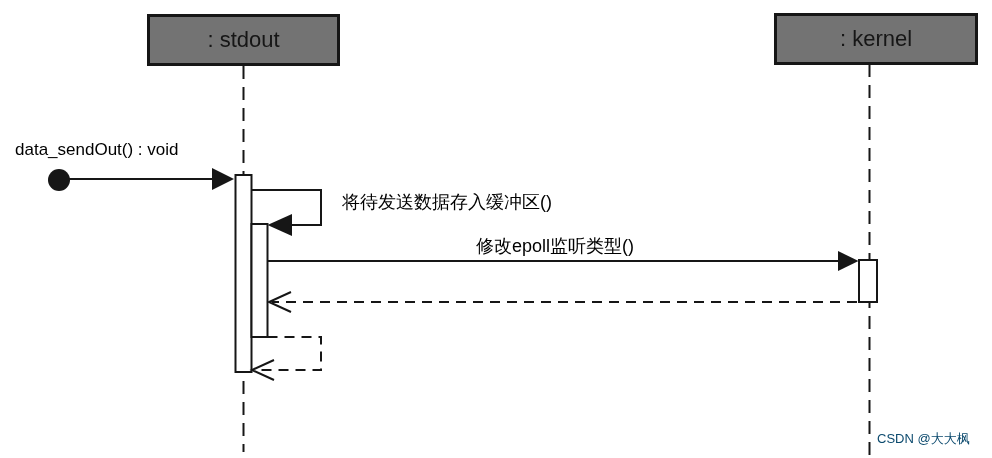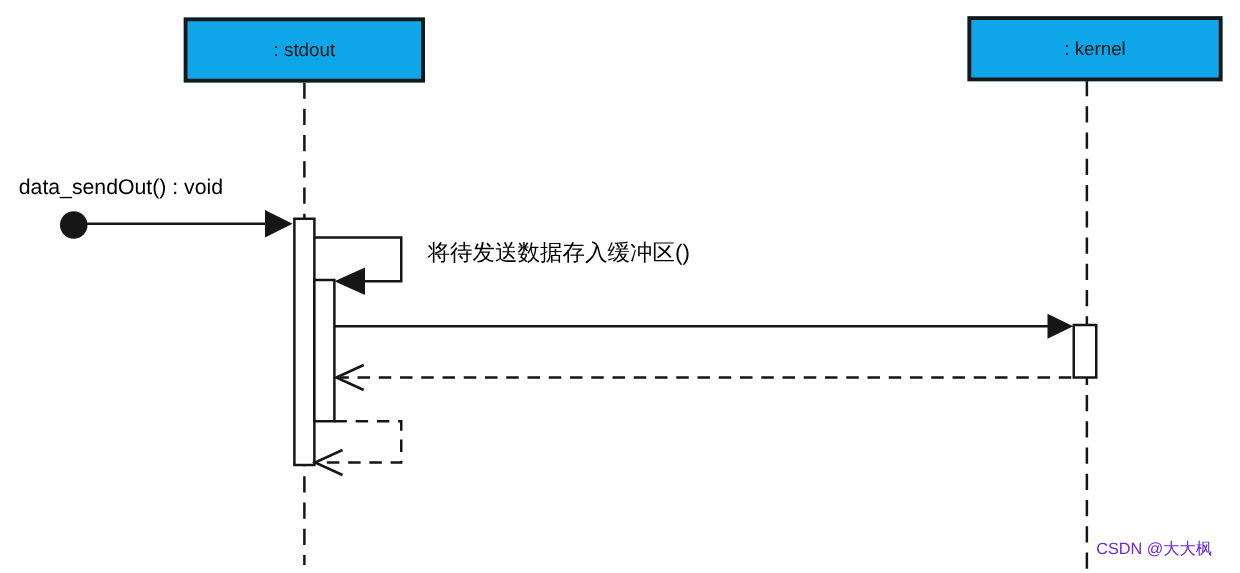--- a/index.html
+++ b/index.html
@@ -8,40 +8,40 @@
     width:992px;height:458px;
     background:#ffffff;
     font-family:"Liberation Sans","DejaVu Sans",sans-serif;
     overflow:hidden;
   }
   .canvas svg{position:absolute;left:0;top:0;}
   .actor-box{
     position:absolute;
     box-sizing:border-box;
     border:3px solid #161616;
-    background:#0ea5e9;
+    background:#737373;
     display:flex;align-items:center;justify-content:center;
-    font-size:15px;color:#161616;
+    font-size:22px;color:#161616;
     white-space:nowrap;
   }
   .actor-box.stdout{left:147px;top:14px;width:193px;height:52px;}
   .actor-box.kernel{left:774px;top:13px;width:204px;height:52px;}
   .msg-label{
     position:absolute;
     color:#000000;
     white-space:nowrap;
   }
   .lbl-found{left:15px;top:140px;font-size:17px;}
   .lbl-selfcall{left:342px;top:190px;font-size:18px;}
   .lbl-call{left:476px;top:234px;font-size:18px;}
   .watermark{
     position:absolute;
     left:877px;top:430px;
     font-size:13px;
-    color:#6d28d9;
+    color:#0c4a6e;
     white-space:nowrap;
   }
 </style>
 </head>
 <body>
 
 <div class="canvas">
 
   <svg width="992" height="458" viewBox="0 0 992 458">
 
@@ -73,16 +73,17 @@
 
   <div class="actor-box stdout">
     <span>: stdout</span>
   </div>
   <div class="actor-box kernel">
     <span>: kernel</span>
   </div>
 
   <div class="msg-label lbl-found">data_sendOut() : void</div>
   <div class="msg-label lbl-selfcall">将待发送数据存入缓冲区()</div>
+  <div class="msg-label lbl-call">修改epoll监听类型()</div>
 
   <div class="watermark">CSDN @大大枫</div>
 
 </div>
 
 </body></html>

